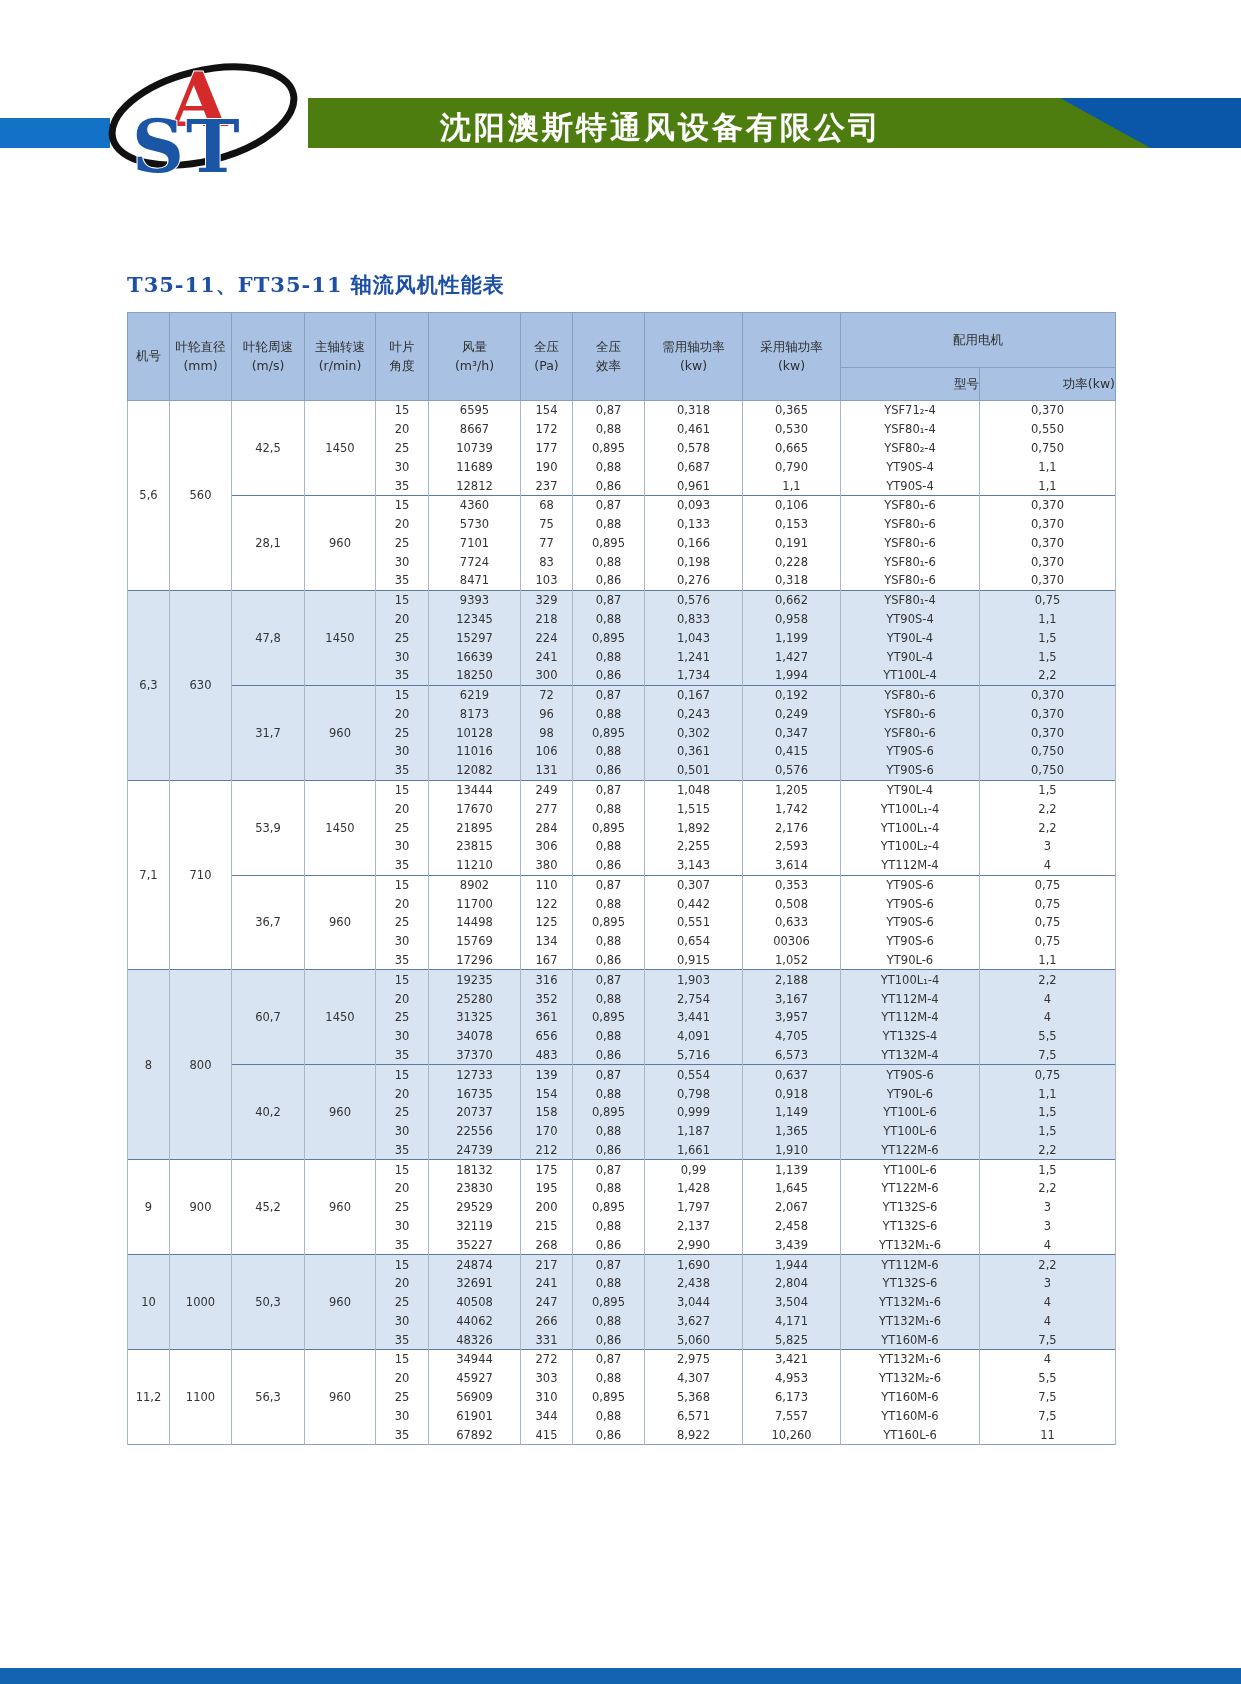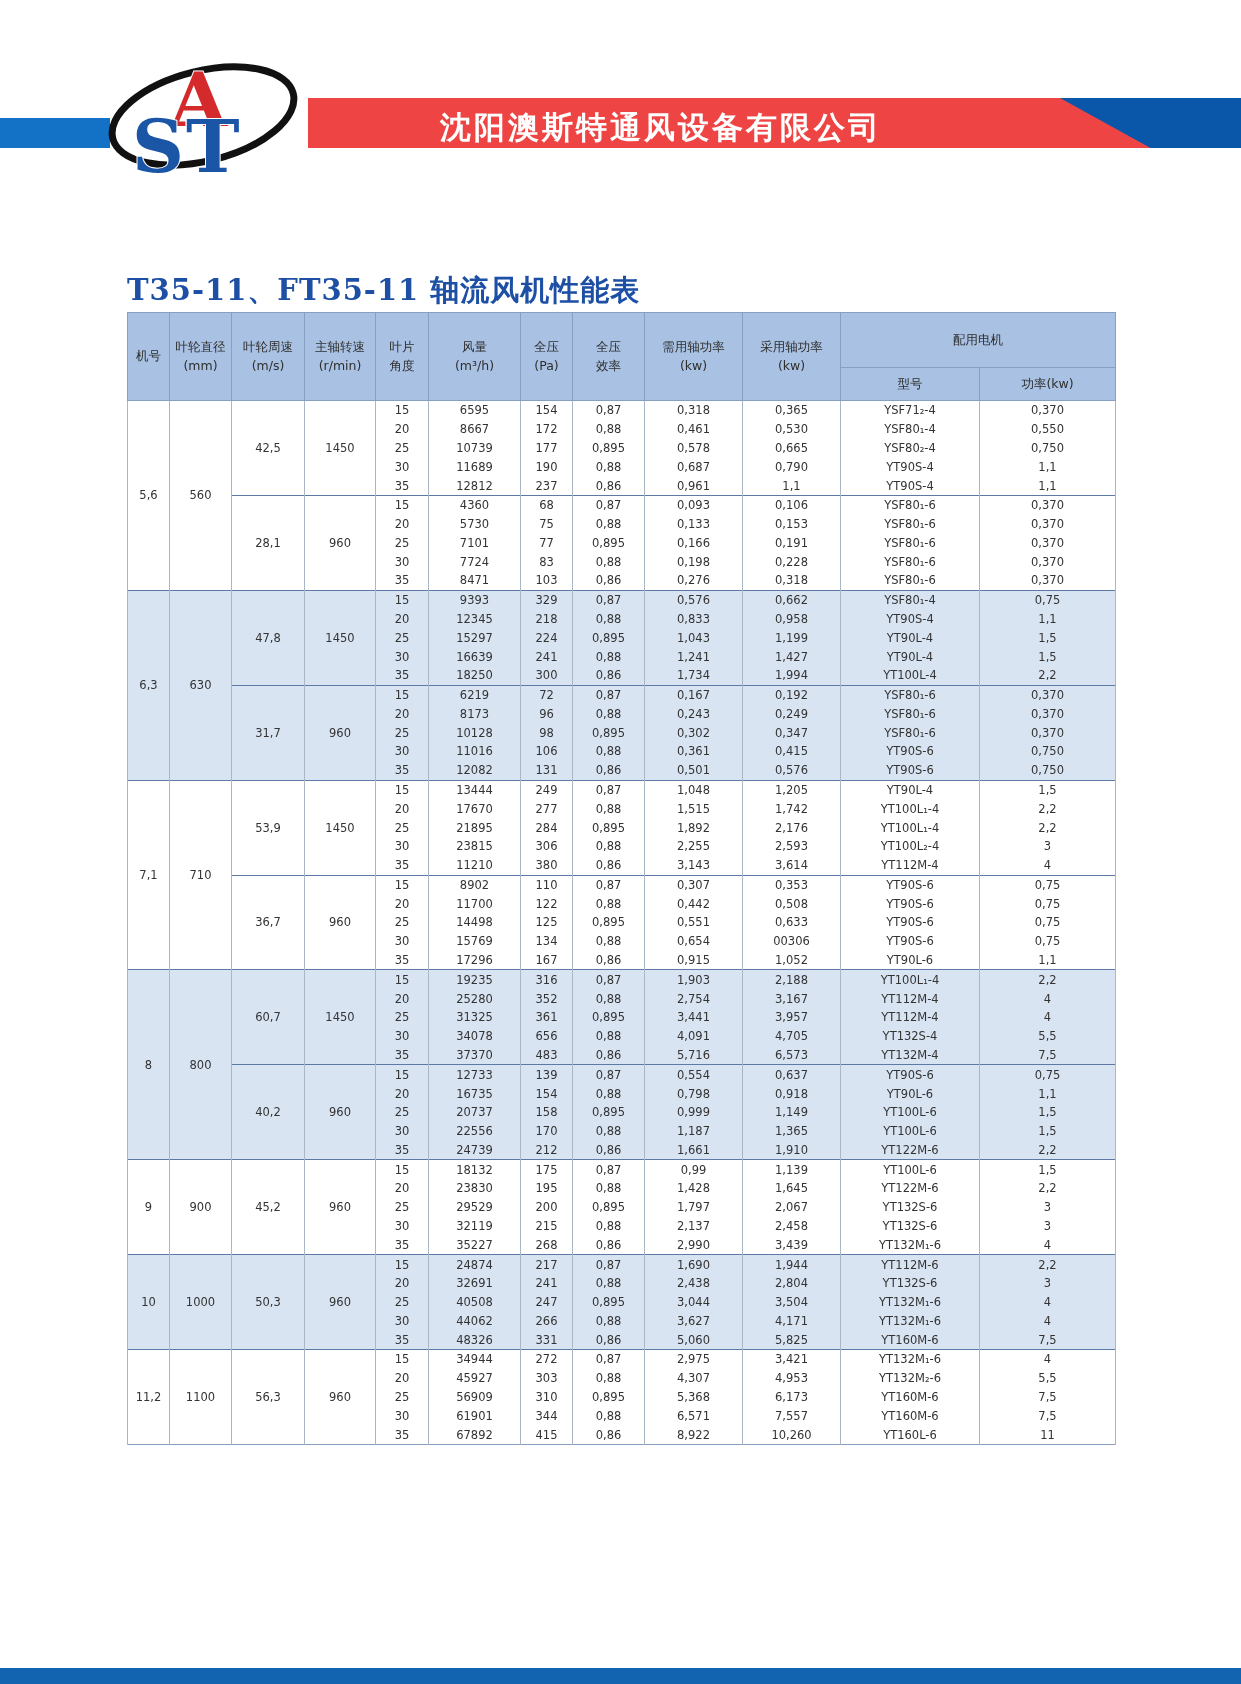--- a/index.html
+++ b/index.html
@@ -2,38 +2,38 @@
 <html><head>
 <meta charset="utf-8">
 <style>
   html,body { margin:0; padding:0; }
   body {
     width:1241px; height:1684px; position:relative; background:#ffffff;
     font-family:"DejaVu Sans", sans-serif; overflow:hidden;
   }
   
   .band-stub { position:absolute; left:0; top:118px; width:110px; height:30px; background:#1371c6; }
-  .band-main { position:absolute; left:308px; top:98px; width:933px; height:50px; background:#ef4444; }
+  .band-main { position:absolute; left:308px; top:98px; width:933px; height:50px; background:#4d7c0f; }
   .band-dark { position:absolute; left:752px; top:0; width:181px; height:50px; background:#0a57a9;
                clip-path:polygon(0 0,100% 0,100% 100%,50% 100%); }
   .company-name { position:absolute; left:132px; top:9px; color:#ffffff; font-size:31px;
                   font-weight:bold; letter-spacing:3px; white-space:nowrap; }
   .logo { position:absolute; left:100px; top:50px; }
   
   .page-title { position:absolute; left:127px; top:271px; color:#1d4fa5;
-                font-family:"DejaVu Serif", serif; font-size:29px; font-weight:bold;
+                font-family:"DejaVu Serif", serif; font-size:21px; font-weight:bold;
                 letter-spacing:1px; white-space:nowrap; }
   
   .tbl-wrap { position:absolute; left:127px; top:312px; }
   table { border-collapse:collapse; table-layout:fixed; width:988px;
           border:1px solid #87a0c2; }
   thead th { background:#a9c2e3; border:1px solid #87a0c2; font-size:12.5px;
              font-weight:normal; color:#2e2e2e; line-height:1.45; padding:2px 0; }
   thead tr.h1 th { height:50px; }
-  thead tr.h2 th { height:28px; }
+  thead tr.h2 th { height:28px;text-align:right; }
   tbody td { border-left:1px solid #a9b6c6; border-right:1px solid #a9b6c6;
              font-size:11.5px; color:#333333; text-align:center; vertical-align:middle;
              height:18.79px; padding:0; white-space:nowrap; }
   tbody tr.shaded td { background:#d9e4f3; }
   tbody tr.group-sep td { border-top:1px solid #5d7aa6; }
   tbody tr.sub-sep td { border-top:1px solid #5d7aa6; }
   
   .footer-bar { position:absolute; left:0; top:1668px; width:1241px; height:16px; background:#1263b0; }
 </style>
 </head>

